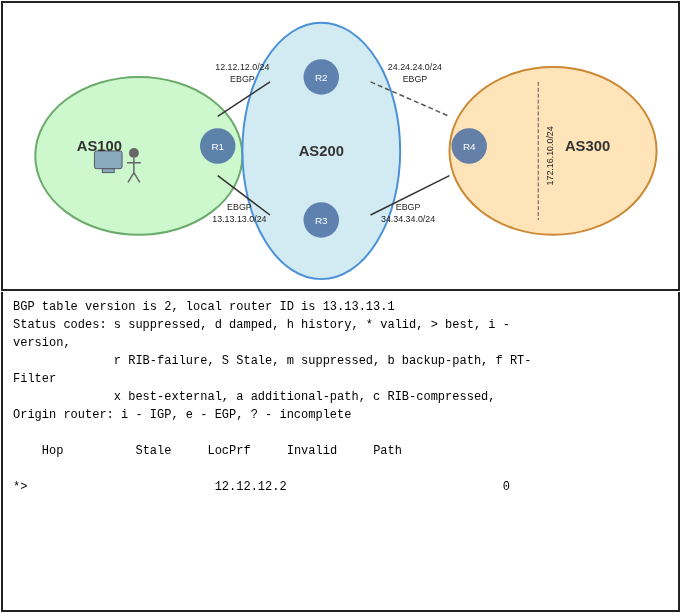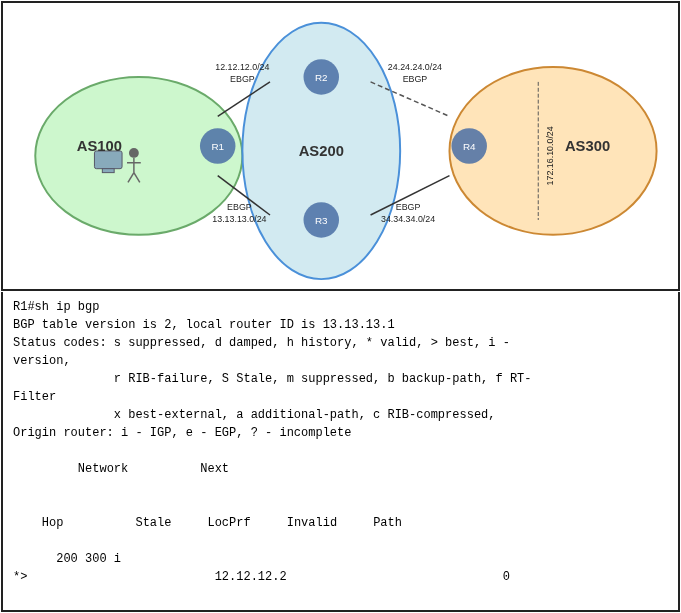--- a/index.html
+++ b/index.html
@@ -111,32 +111,27 @@
     <text x="95" y="150" text-anchor="middle" font-size="15" font-weight="bold" font-family="Arial" fill="#333">AS100</text>
     <text x="320" y="155" text-anchor="middle" font-size="15" font-weight="bold" font-family="Arial" fill="#333">AS200</text>
     <text x="590" y="150" text-anchor="middle" font-size="15" font-weight="bold" font-family="Arial" fill="#333">AS300</text>
 
     <text x="555" y="155" text-anchor="middle" font-size="9" font-family="Arial" fill="#222" transform="rotate(-90, 555, 155)">172.16.10.0/24</text>
 
   </svg>
 </div>
 
 <div class="terminal">
-  <div class="terminal-line">R1#sh ip bgp</div>
   <div class="terminal-line">BGP table version is 2, local router ID is 13.13.13.1</div>
   <div class="terminal-line">Status codes: s suppressed, d damped, h history, * valid, &gt; best, i -</div>
   <div class="terminal-line">version,</div>
   <div class="terminal-line">              r RIB-failure, S Stale, m suppressed, b backup-path, f RT-</div>
   <div class="terminal-line">Filter</div>
   <div class="terminal-line">              x best-external, a additional-path, c RIB-compressed,</div>
   <div class="terminal-line">Origin router: i - IGP, e - EGP, ? - incomplete</div>
 
   <div class="terminal-line">
-    <span>     </span><span>Network</span><span>          </span><span>Next</span>
-  </div>
-  <div class="terminal-line">
     <span>Hop</span><span>          </span><span>Stale</span><span>     </span><span>LocPrf</span><span>     </span><span>Invalid</span><span>     </span><span>Path</span>
   </div>
 
-  <div class="terminal-line">      200 300 i</div>
   <div class="terminal-line">*&gt;                          12.12.12.2                              0</div>
 
 </div>
 
 </body></html>

